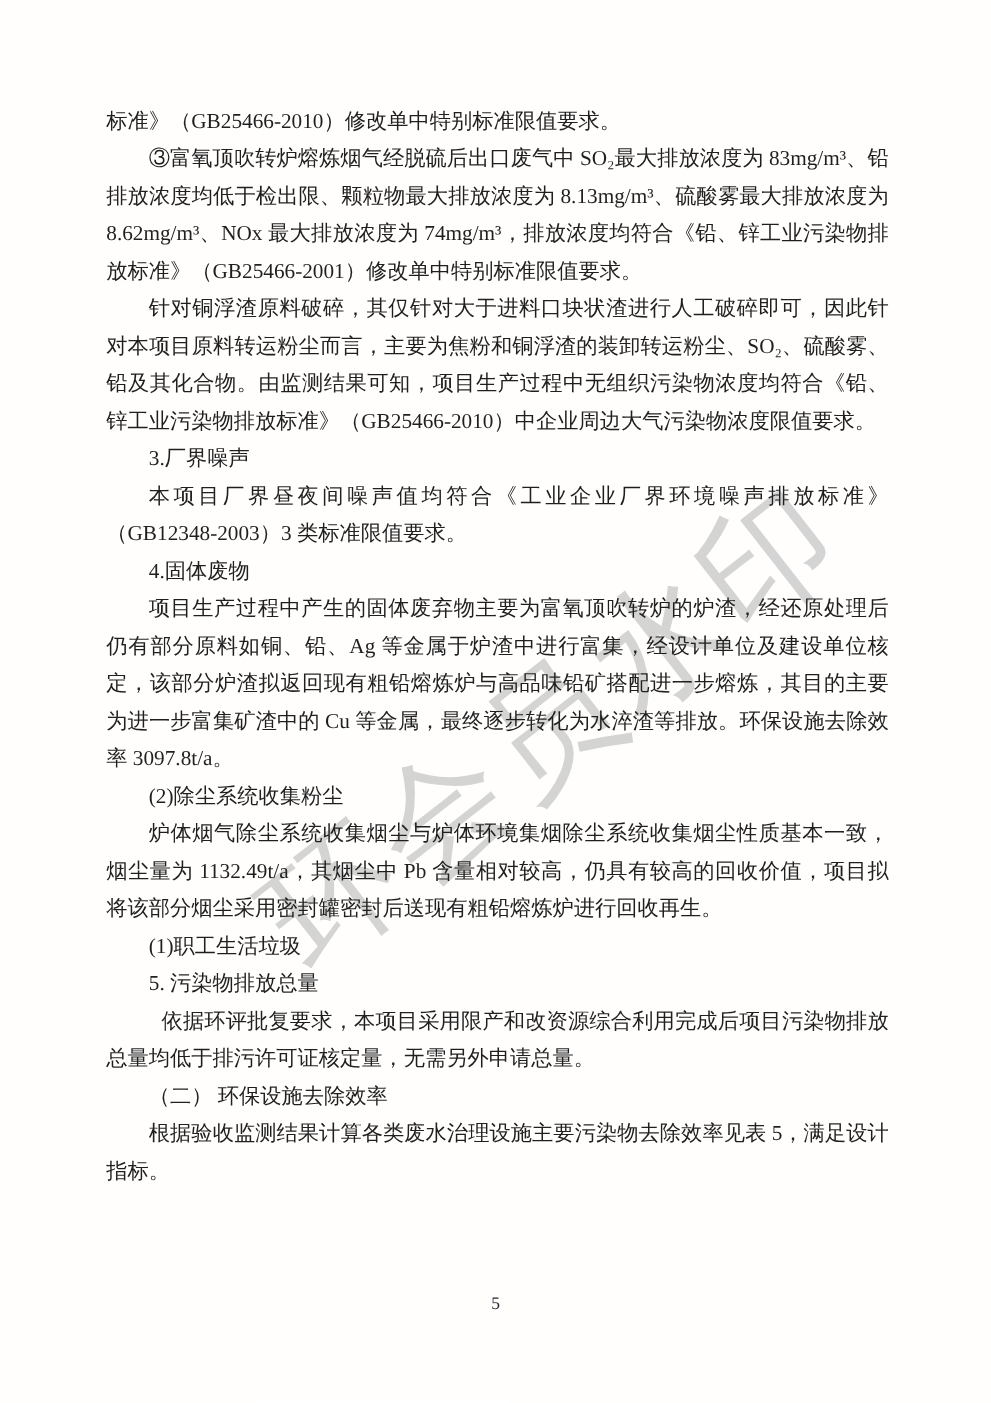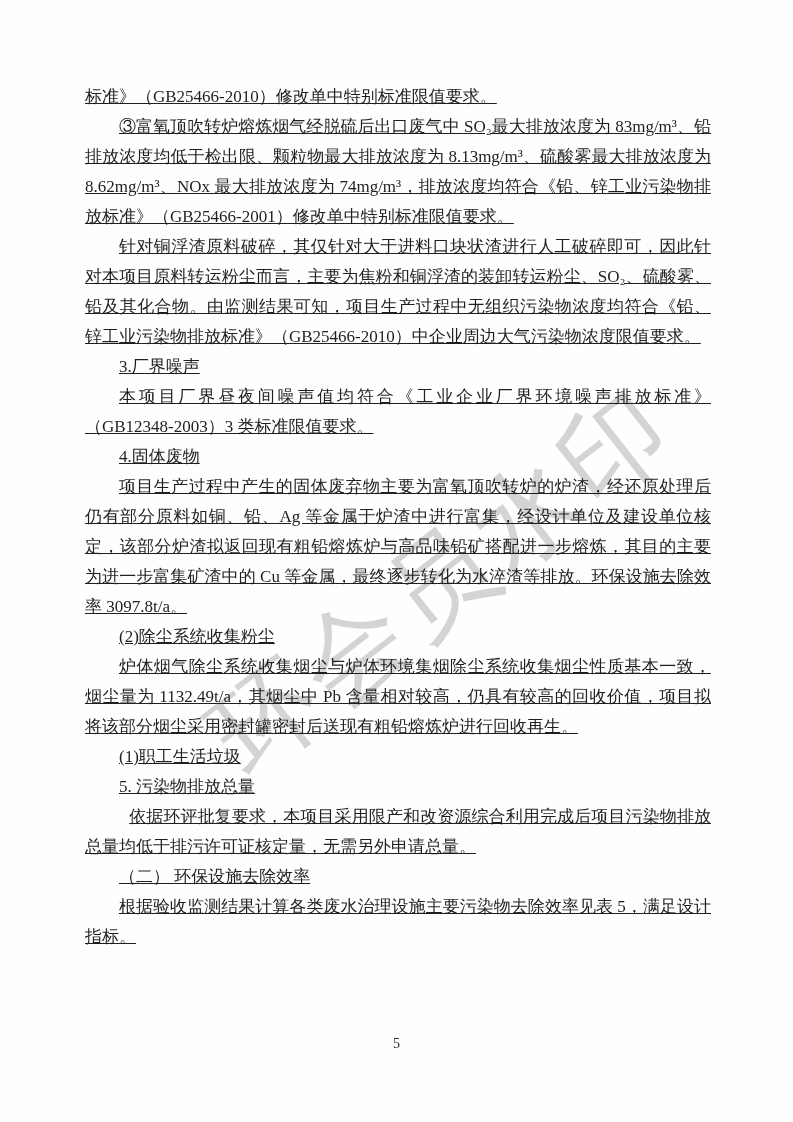--- a/index.html
+++ b/index.html
@@ -23,21 +23,20 @@
     z-index: 1;
     color: #1f1f1f;
     font-size: 17px;
     line-height: 30px;
     text-align: justify;
   }
   .content p {
     margin: 0;
     padding: 0;
     text-indent: 2em;
-    text-decoration: underline;
   }
   .content p.no-indent {
     text-indent: 0;
   }
   .content p.indent-wide {
     text-indent: 2.6em;
   }
   .watermark {
     position: absolute;
     left: 168px;

